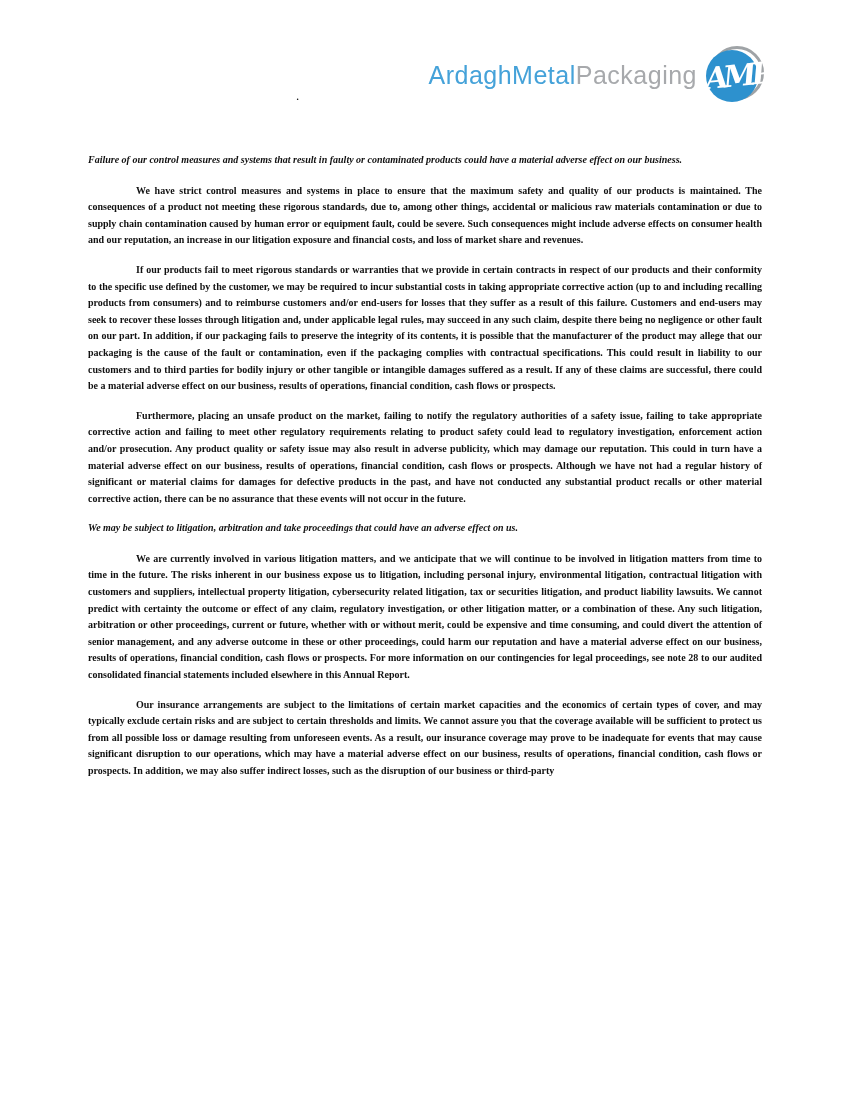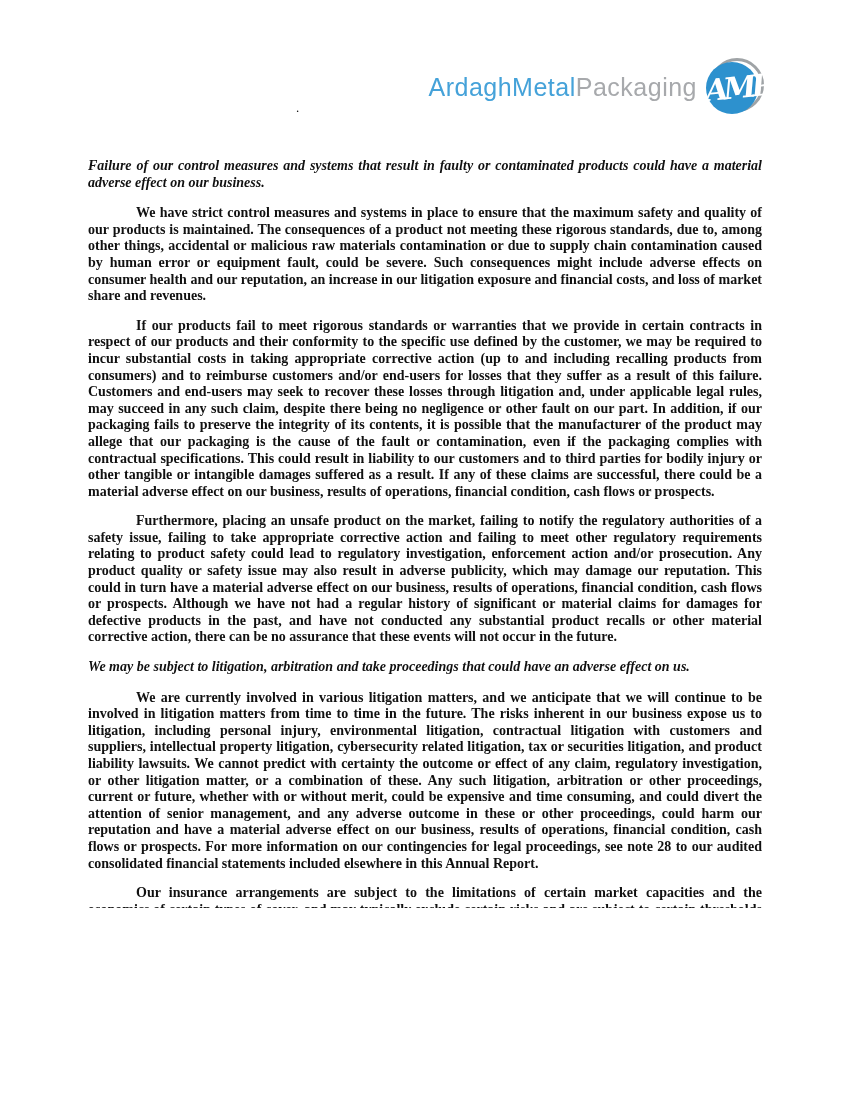--- a/index.html
+++ b/index.html
@@ -5,21 +5,21 @@
   * { margin: 0; padding: 0; box-sizing: border-box; }
   html, body { background: #ffffff; }
   .page {
     position: relative;
     width: 849px;
     height: 896px;
     background: #ffffff;
     font-family: "Liberation Serif", "DejaVu Serif", serif;
     color: #111111;
     overflow: hidden;
-    margin: 12px auto;
+    margin: 0 auto;
   }
 
   
   .header {
     position: absolute;
     top: 46px;
     right: 85px;
     display: flex;
     align-items: center;
     gap: 9px;
@@ -73,24 +73,24 @@
     position: absolute;
     top: 88px;
     left: 296px;
     font-size: 13px;
     color: #111111;
   }
 
   
   .content {
     position: absolute;
-    top: 141px;
+    top: 147px;
     left: 88px;
     width: 674px;
-    font-size: 14px;
+    font-size: 10px;
     line-height: 16.6px;
     text-align: justify;
   }
   .risk-heading {
     font-weight: 700;
     font-style: italic;
     margin: 5px 0 14px 0;
     text-align: justify;
   }
   .body-paragraph {

